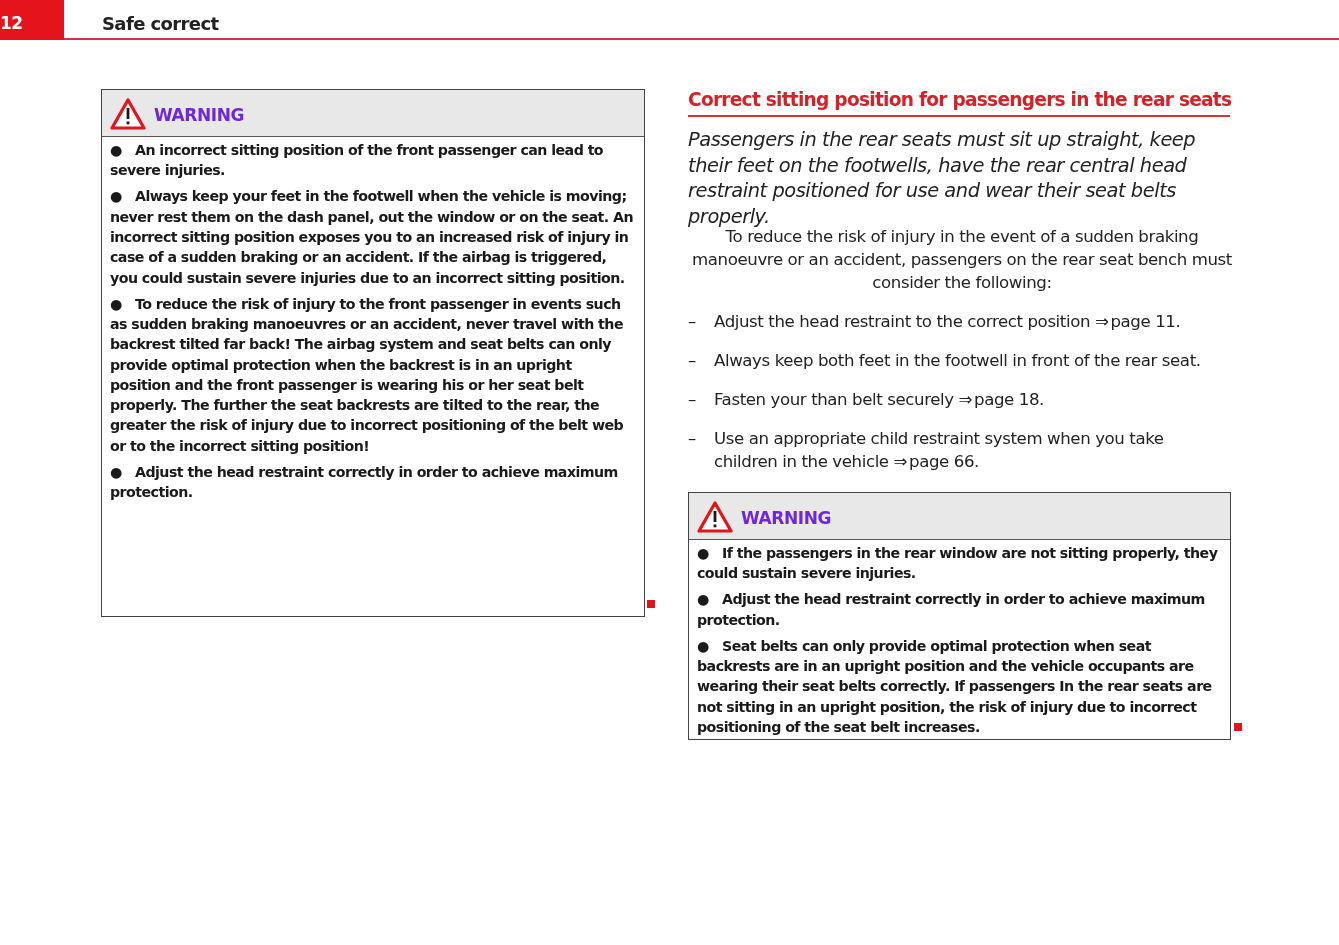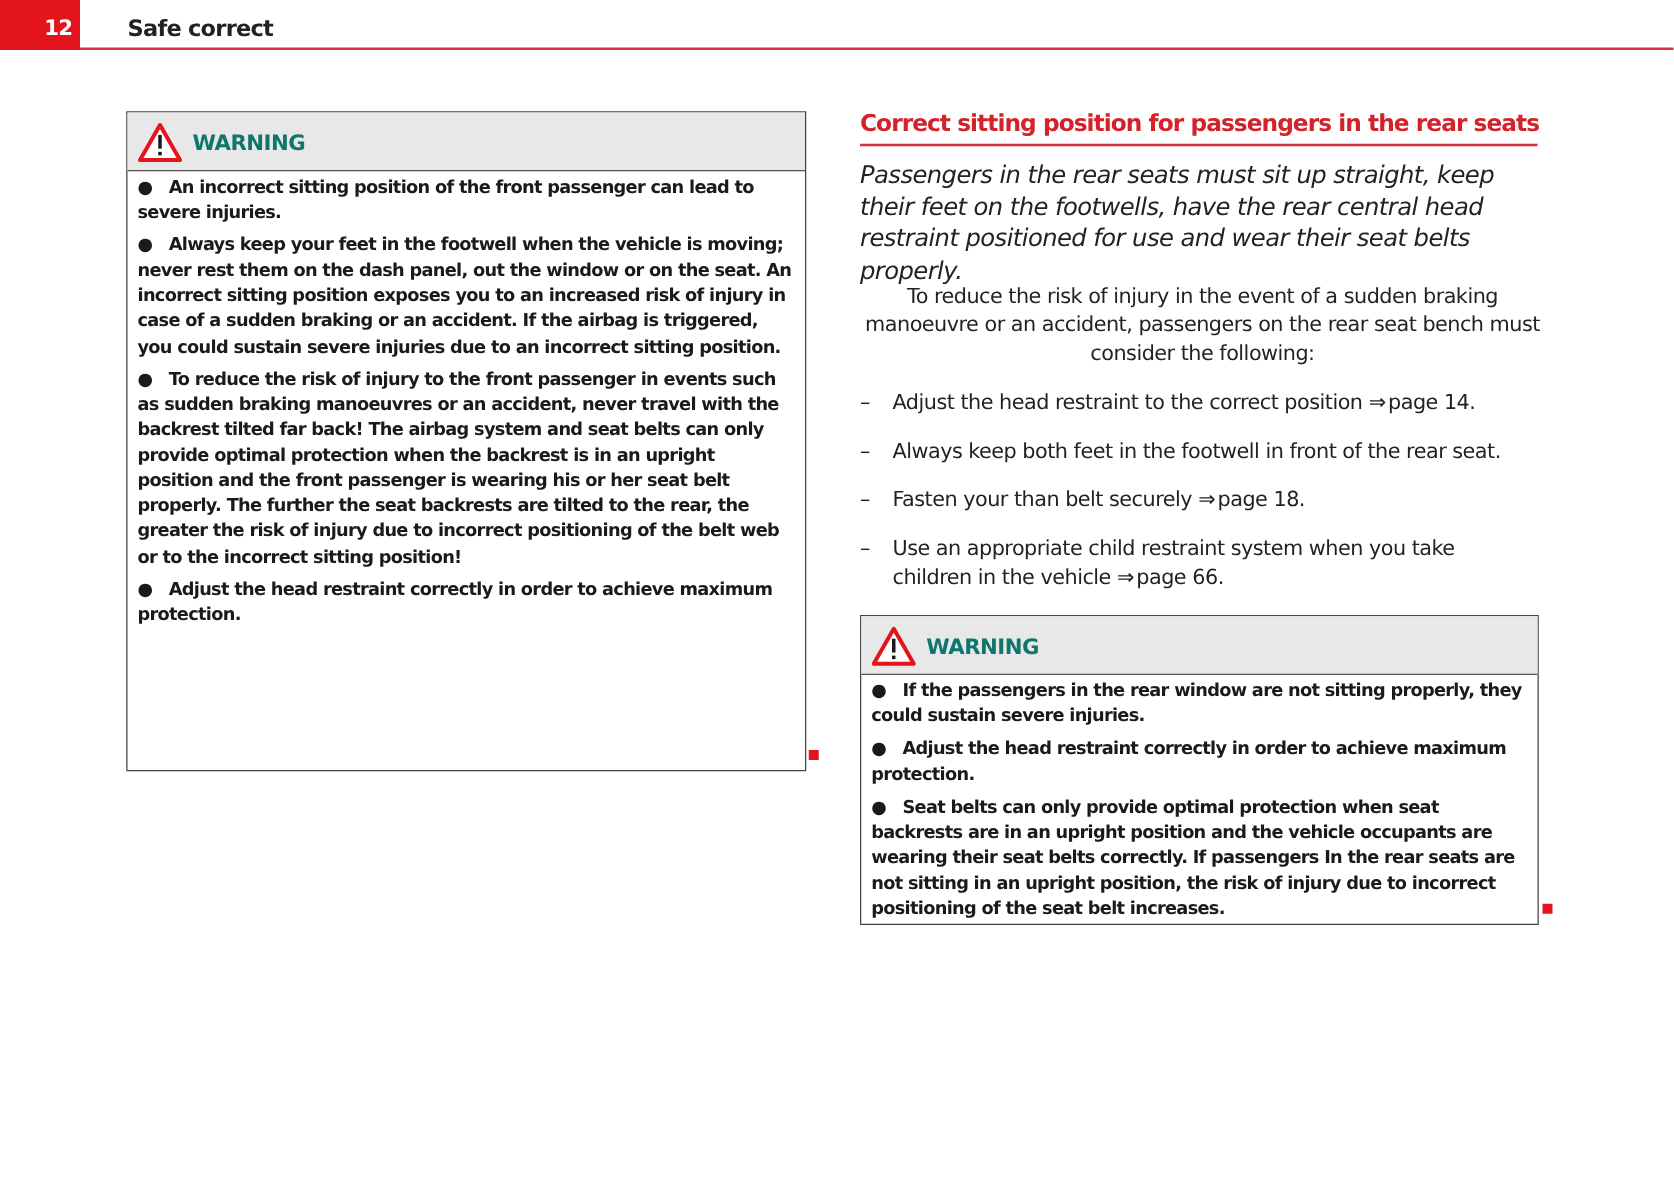--- a/index.html
+++ b/index.html
@@ -1,29 +1,29 @@
 <!DOCTYPE html>
 <html><head>
 <meta charset="utf-8">
 <style>
   html, body { margin:0; padding:0; background:#ffffff; }
   body { width:1339px; height:945px; position:relative; overflow:hidden;
          font-family:"DejaVu Sans Condensed","DejaVu Sans", sans-serif; color:#1a1a1a; }
   .page-num-block { position:absolute; left:0; top:0; width:64px; height:40px; background:#e3141c; }
-  .page-num { position:absolute; left:0; top:13px; width:58px; text-align:right; color:#fff;
+  .page-num { position:absolute; left:0; top:13px; width:58px; color:#fff;
               font-family:"DejaVu Sans", sans-serif; font-weight:bold; font-size:17px; letter-spacing:-0.5px; }
   .header-title { position:absolute; left:102px; top:13px; font-family:"DejaVu Sans", sans-serif;
                   font-weight:bold; font-size:18px; color:#222; letter-spacing:-0.6px; }
   .header-rule { position:absolute; left:64px; top:38px; width:1275px; height:2px; background:#d4333b; }
 
   .warn-box { position:absolute; border:1px solid #444; background:#fff; }
   .warn-head { background:#e8e8e8; border-bottom:1px solid #555; height:46px; position:relative; }
   .warn-icon { position:absolute; left:8px; top:8px; width:36px; height:32px; }
   .warn-title { position:absolute; left:52px; top:15px; font-family:"DejaVu Sans", sans-serif;
-                font-weight:bold; font-size:17px; letter-spacing:-0.4px; color:#0f766e; }
+                font-weight:bold; font-size:17px; letter-spacing:-0.4px; color:#6d28d9; }
   .warn-body { padding:3px 8px 4px 8px; }
   .warn-item { font-family:"DejaVu Sans", sans-serif; font-weight:bold; font-size:14.2px;
                line-height:20.3px; letter-spacing:-0.55px; margin:0 0 5.8px 0; color:#1a1a1a; }
   .warn-item:last-child { margin-bottom:0; }
   .bullet { display:inline-block; width:25px; }
   .end-mark { position:absolute; width:8px; height:8px; background:#e3141c; }
 
   .section-title { position:absolute; left:688px; top:89px; font-family:"DejaVu Sans", sans-serif;
                    font-weight:bold; font-size:18.6px; color:#d4222b; letter-spacing:-0.75px; }
   .section-rule { position:absolute; left:688px; top:115px; width:542px; height:2px; background:#d4333b; }
@@ -64,21 +64,21 @@
 </div>
 <div class="end-mark" style="left:647px; top:600px;"></div>
 
 <div class="section-title">Correct sitting position for passengers in the rear seats</div>
 <div class="section-rule"></div>
 <div class="intro">Passengers in the rear seats must sit up straight, keep their feet on the footwells, have the rear central head restraint positioned for use and wear their seat belts properly.</div>
 <div class="para">To reduce the risk of injury in the event of a sudden braking manoeuvre or an accident, passengers on the rear seat bench must consider the following:</div>
 
 <div class="step" style="top:310px;">
   <span class="dash">–</span>
-  <span class="txt"><span>Adjust the head restraint to the correct position</span> <span class="xref-arrow">⇒</span><span>page 14</span>.</span>
+  <span class="txt"><span>Adjust the head restraint to the correct position</span> <span class="xref-arrow">⇒</span><span>page 11</span>.</span>
 </div>
 <div class="step" style="top:349px;">
   <span class="dash">–</span>
   <span class="txt"><span>Always keep both feet in the footwell in front of the rear seat.</span></span>
 </div>
 <div class="step" style="top:388px;">
   <span class="dash">–</span>
   <span class="txt"><span>Fasten your than belt securely</span> <span class="xref-arrow">⇒</span><span>page 18</span>.</span>
 </div>
 <div class="step" style="top:427px; width:530px;">

